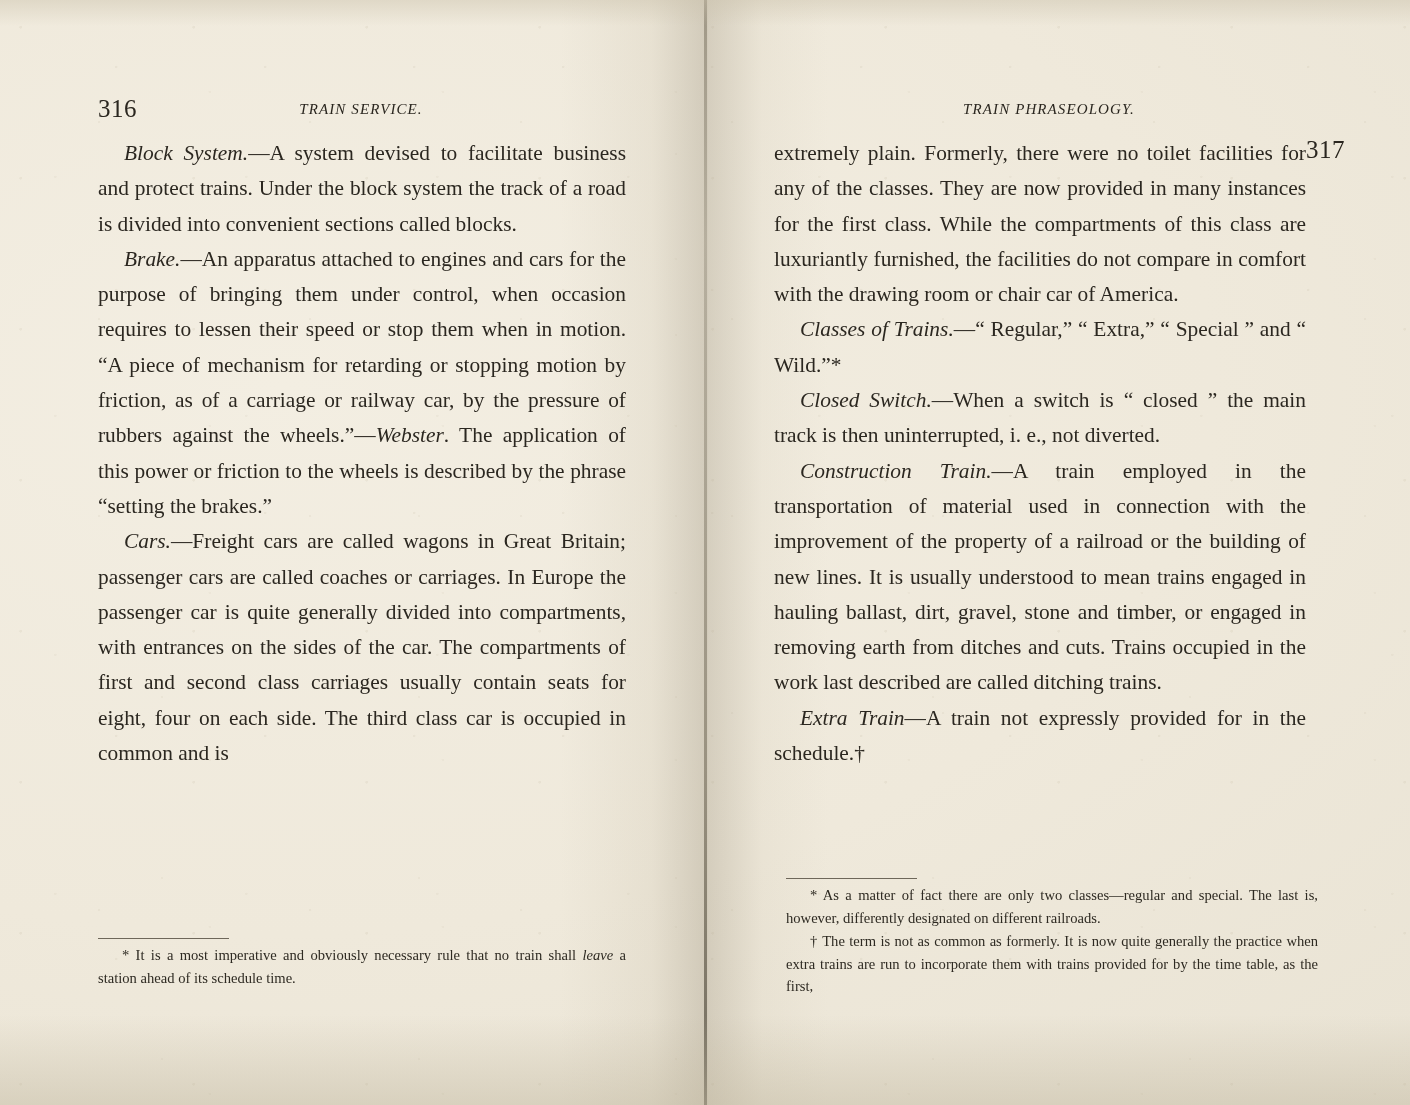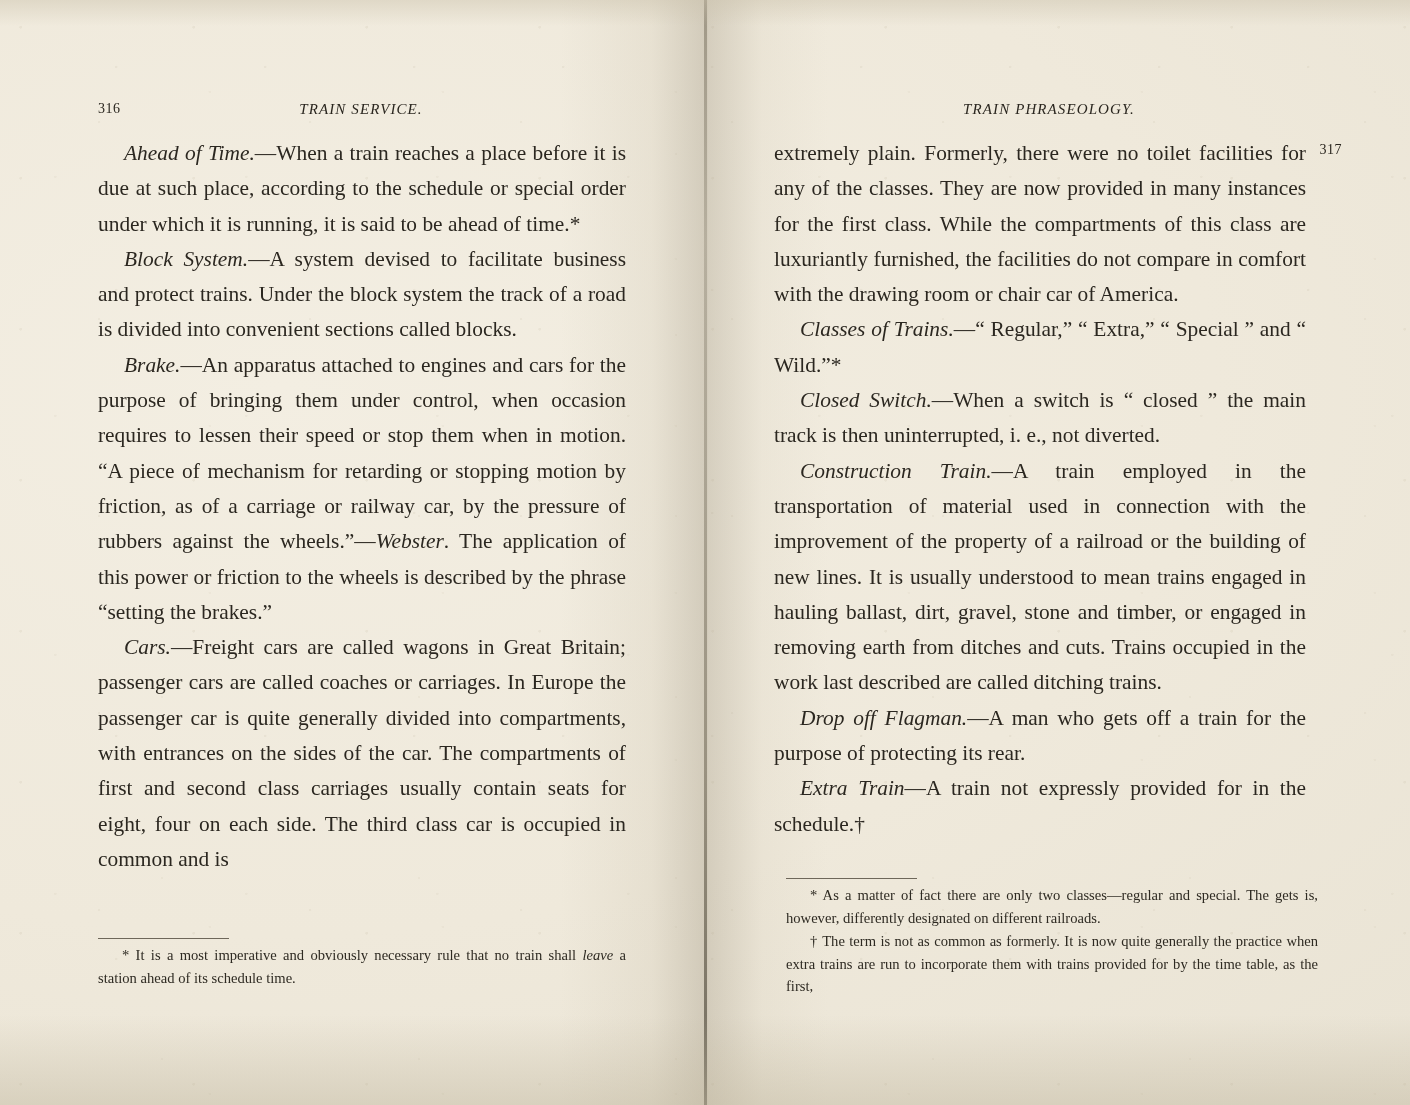--- a/index.html
+++ b/index.html
@@ -85,21 +85,21 @@
     font-style: italic;
     letter-spacing: 1.1px;
     white-space: nowrap;
     color: #2a261f;
   }
   .folio {
     position: absolute;
     top: 96px;
     height: 26px;
     line-height: 26px;
-    font-size: 14px;
+    font-size: 25px;
     letter-spacing: .5px;
     color: #2a261f;
   }
 
   
   #lp-folio { left: 98px; }
   #lp-head  { left: 98px; width: 526px; text-align: center; }
   
   #rp-head  { left: 80px; width: 526px; text-align: center; }
   #rp-folio { left: 600px; width: 36px; text-align: right; margin-top: 41px; }
@@ -161,23 +161,20 @@
 </div>
 
 <div class="page" id="page-left">
 
   <div class="folio" id="lp-folio">316</div>
 
   <div class="running-head" id="lp-head">TRAIN SERVICE.</div>
 
   <div class="column" id="lp-col">
 
-    <p>
-      <span class="term">Ahead of Time.</span><span>—</span><span>When a train reaches a place before it is due at such place, according to the schedule or special order under which it is running, it is said to be ahead of time.*</span>
-    </p>
 
 
     <p>
       <span class="term">Block System.</span><span>—</span><span>A system devised to facilitate business and protect trains. Under the block system the track of a road is divided into convenient sections called blocks.</span>
     </p>
 
     <p>
       <span class="term">Brake.</span><span>—</span><span>An apparatus attached to engines and cars for the purpose of bringing them under control, when occasion requires to lessen their speed or stop them when in motion. “A piece of mechanism for retarding or stopping motion by friction, as of a carriage or railway car, by the pressure of rubbers against the wheels.”—</span><span class="term">Webster</span><span>. The application of this power or friction to the wheels is described by the phrase “setting the brakes.”</span>
     </p>
 
@@ -213,32 +210,29 @@
 
 
     <p>
       <span class="term">Closed Switch.</span><span>—</span><span>When a switch is “ closed ” the main track is then uninterrupted, i. e., not diverted.</span>
     </p>
 
     <p>
       <span class="term">Construction Train.</span><span>—</span><span>A train employed in the transportation of material used in connection with the improvement of the property of a railroad or the building of new lines. It is usually understood to mean trains engaged in hauling ballast, dirt, gravel, stone and timber, or engaged in removing earth from ditches and cuts. Trains occupied in the work last described are called ditching trains.</span>
     </p>
 
-    <p>
-      <span class="term">Drop off Flagman.</span><span>—</span><span>A man who gets off a train for the purpose of protecting its rear.</span>
-    </p>
 
     <p>
       <span class="term">Extra Train</span><span>—</span><span>A train not expressly provided for in the schedule.†</span>
     </p>
 
   </div>
 
   <div class="footnotes" id="rp-notes">
     <div class="rule"></div>
     <p>
-      <span>*</span><span> As a matter of fact there are only two classes—regular and special. The gets is, however, differently designated on different railroads.</span>
+      <span>*</span><span> As a matter of fact there are only two classes—regular and special. The last is, however, differently designated on different railroads.</span>
     </p>
     <p>
       <span>†</span><span> The term is not as common as formerly. It is now quite generally the practice when extra trains are run to incorporate them with trains provided for by the time table, as the first,</span>
     </p>
   </div>
 </div>
 
 </body></html>

